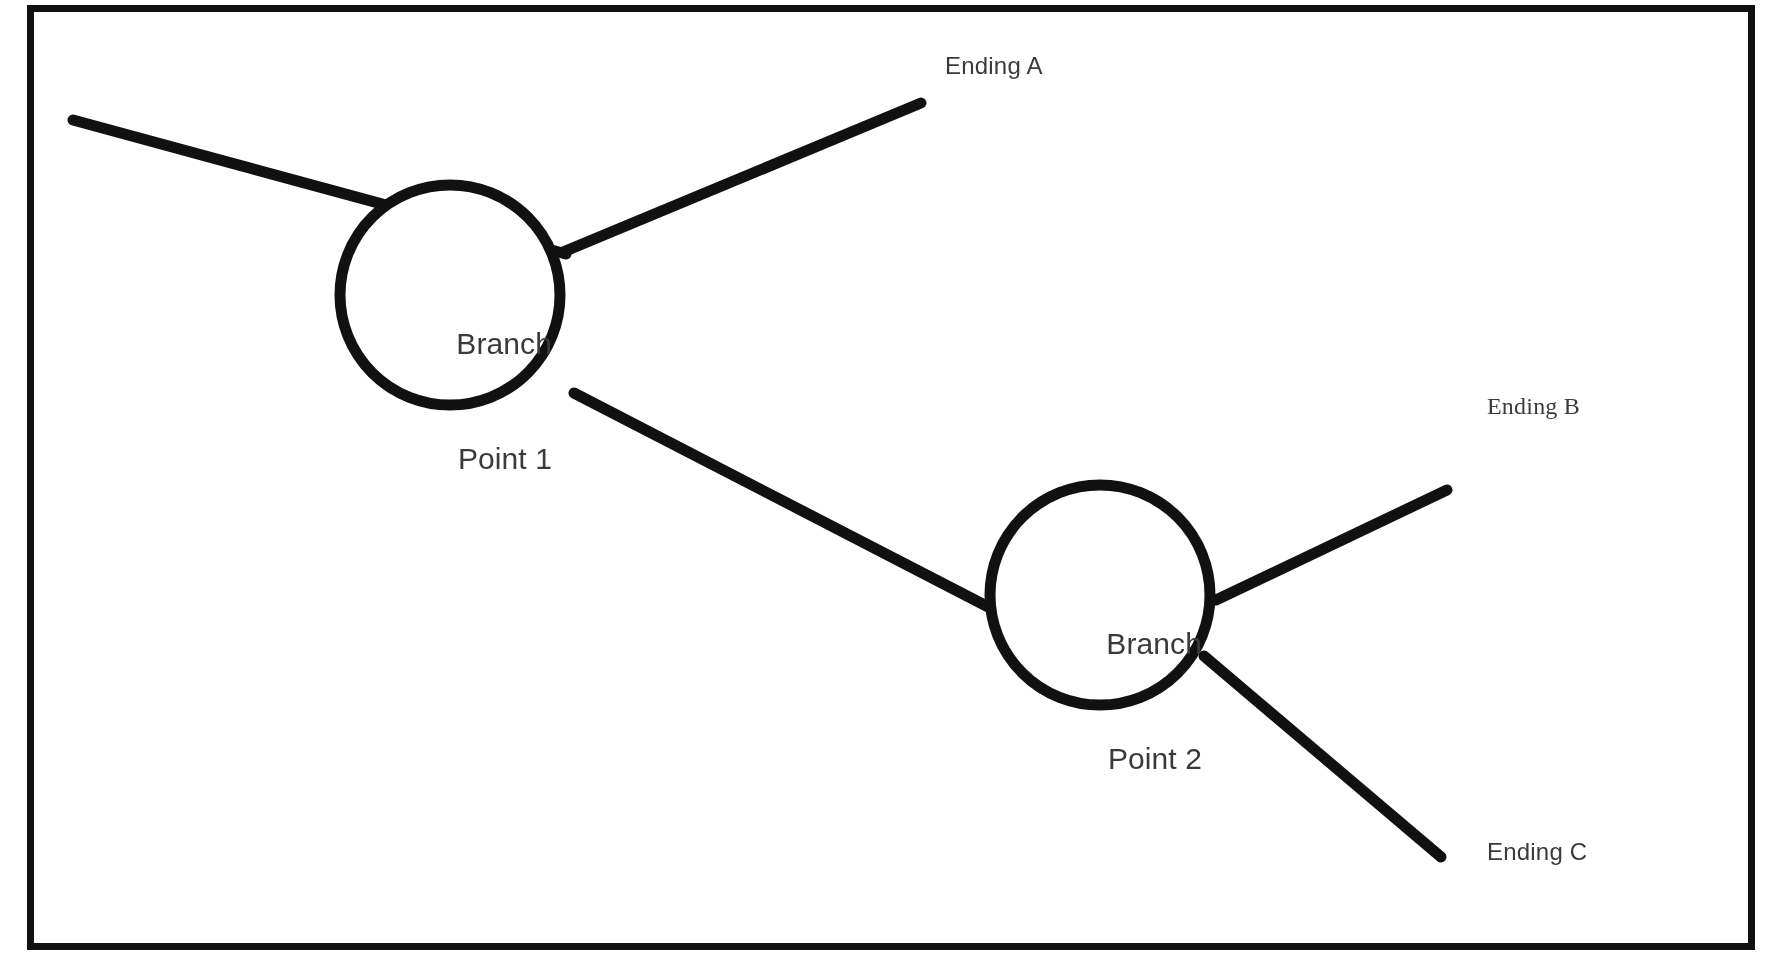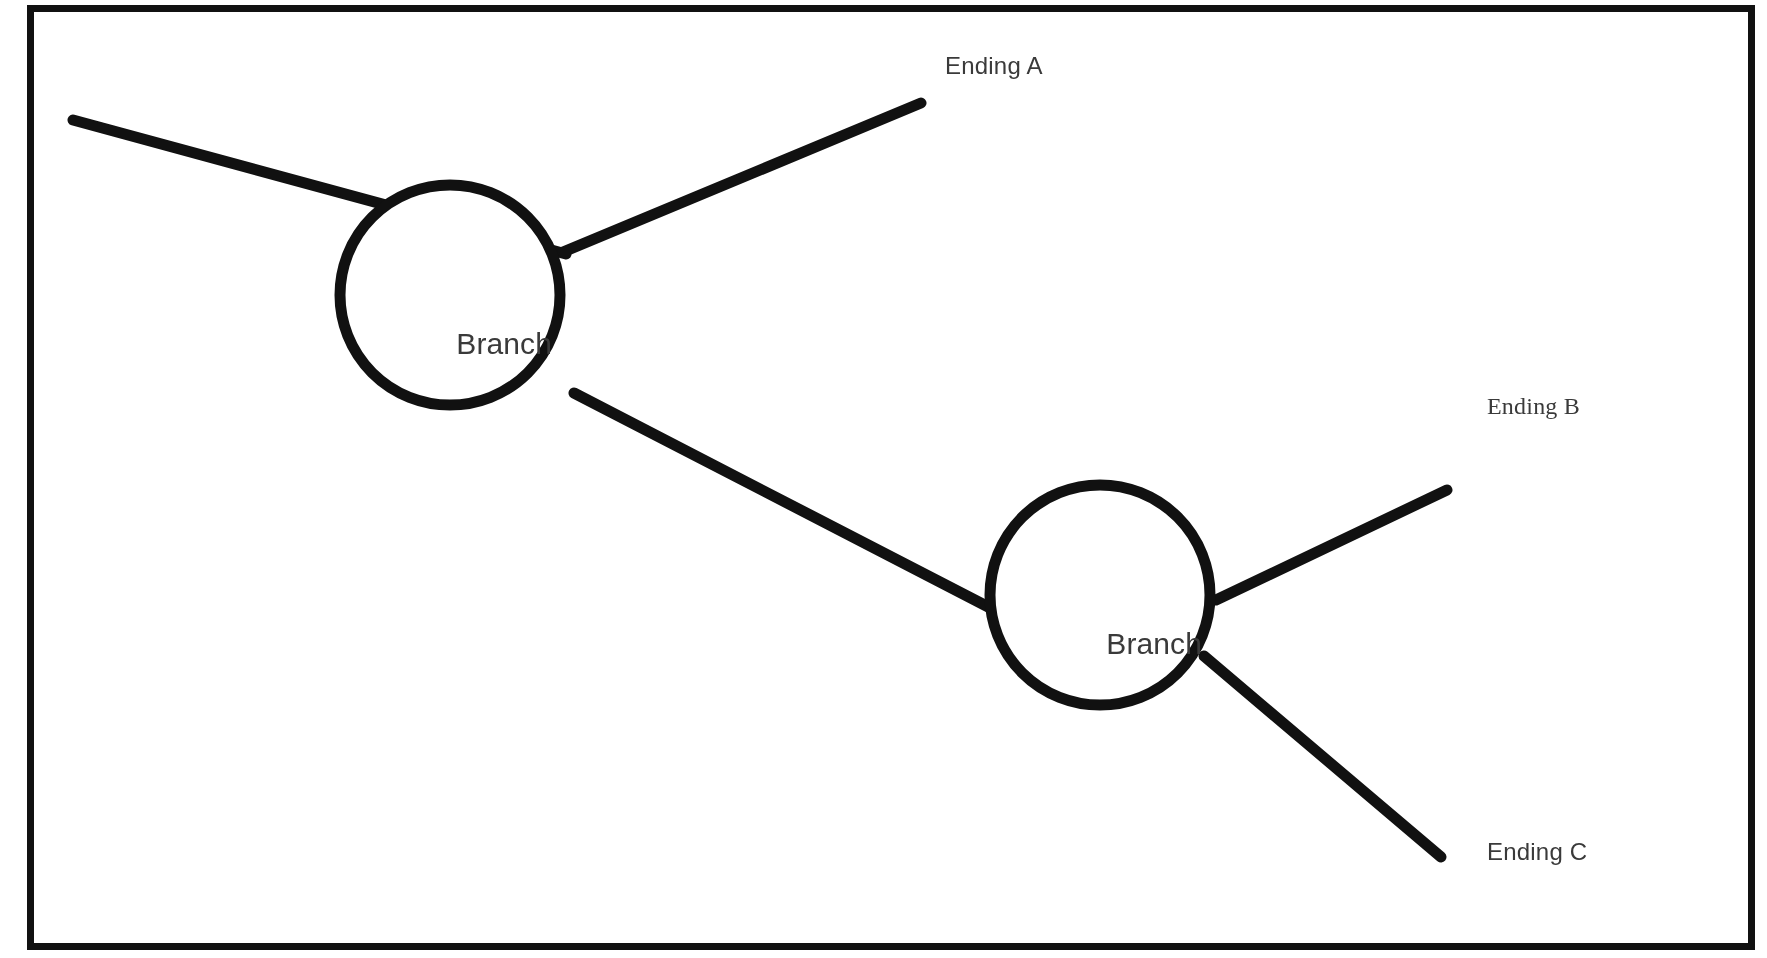--- a/index.html
+++ b/index.html
@@ -65,24 +65,26 @@
 
     <line x1="1204" y1="656" x2="1441" y2="857" stroke="#111111" stroke-width="11" stroke-linecap="round"></line>
 
     <circle cx="450" cy="295" r="110" fill="#ffffff" stroke="#111111" stroke-width="11"></circle>
 
     <circle cx="1100" cy="595" r="110" fill="#ffffff" stroke="#111111" stroke-width="11"></circle>
   </svg>
 
   <div class="node-label" style="left:352px; top:248px; width:200px;">
     <div>Branch</div>
+    <div>Point 1</div>
   </div>
 
   <div class="node-label" style="left:1002px; top:548px; width:200px;">
     <div>Branch</div>
+    <div>Point 2</div>
   </div>
 
   <div class="endpoint-label" style="left:945px; top:52px;">Ending A</div>
 
   <div class="endpoint-label" style="left:1487px; top:392px;font-family:Liberation Serif, serif;">Ending B</div>
 
   <div class="endpoint-label" style="left:1487px; top:838px;">Ending C</div>
 
 </div>
 

